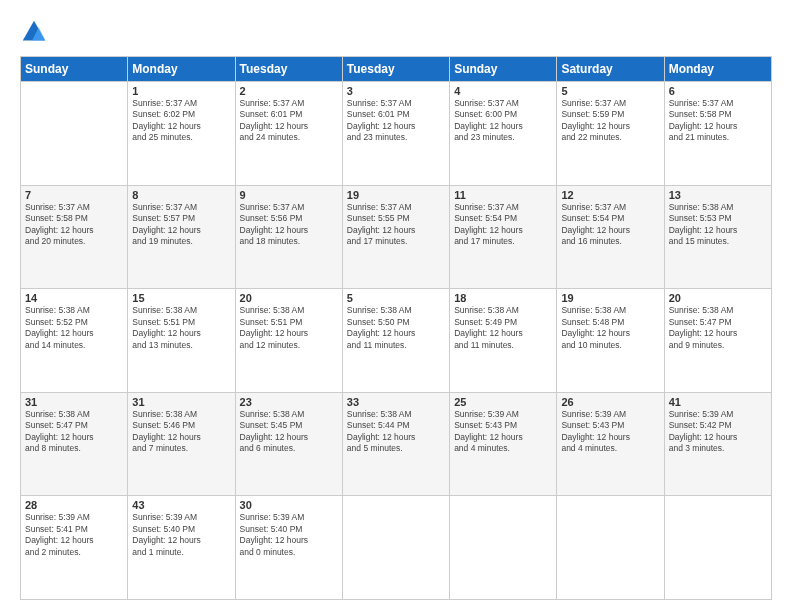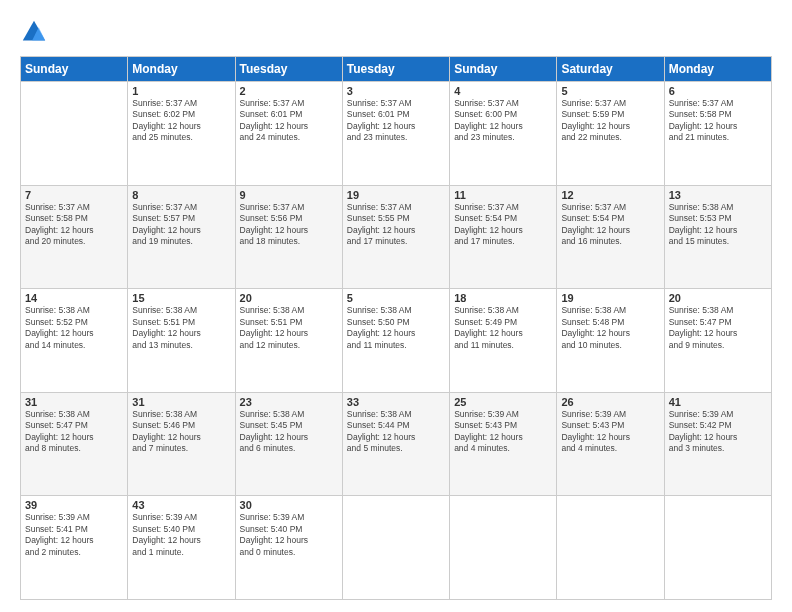--- a/index.html
+++ b/index.html
@@ -327,21 +327,21 @@
           <td>
             <span class="day-num">41</span>
             <div class="day-info" style="white-space: pre-line;">Sunrise: 5:39 AM
 Sunset: 5:42 PM
 Daylight: 12 hours
 and 3 minutes.</div>
           </td>
         </tr>
         <tr>
           <td>
-            <span class="day-num">39</span>
+            <span class="day-num">28</span>
             <div class="day-info" style="white-space: pre-line;">Sunrise: 5:39 AM
 Sunset: 5:41 PM
 Daylight: 12 hours
 and 2 minutes.</div>
           </td>
           <td>
             <span class="day-num">43</span>
             <div class="day-info" style="white-space: pre-line;">Sunrise: 5:39 AM
 Sunset: 5:40 PM
 Daylight: 12 hours

